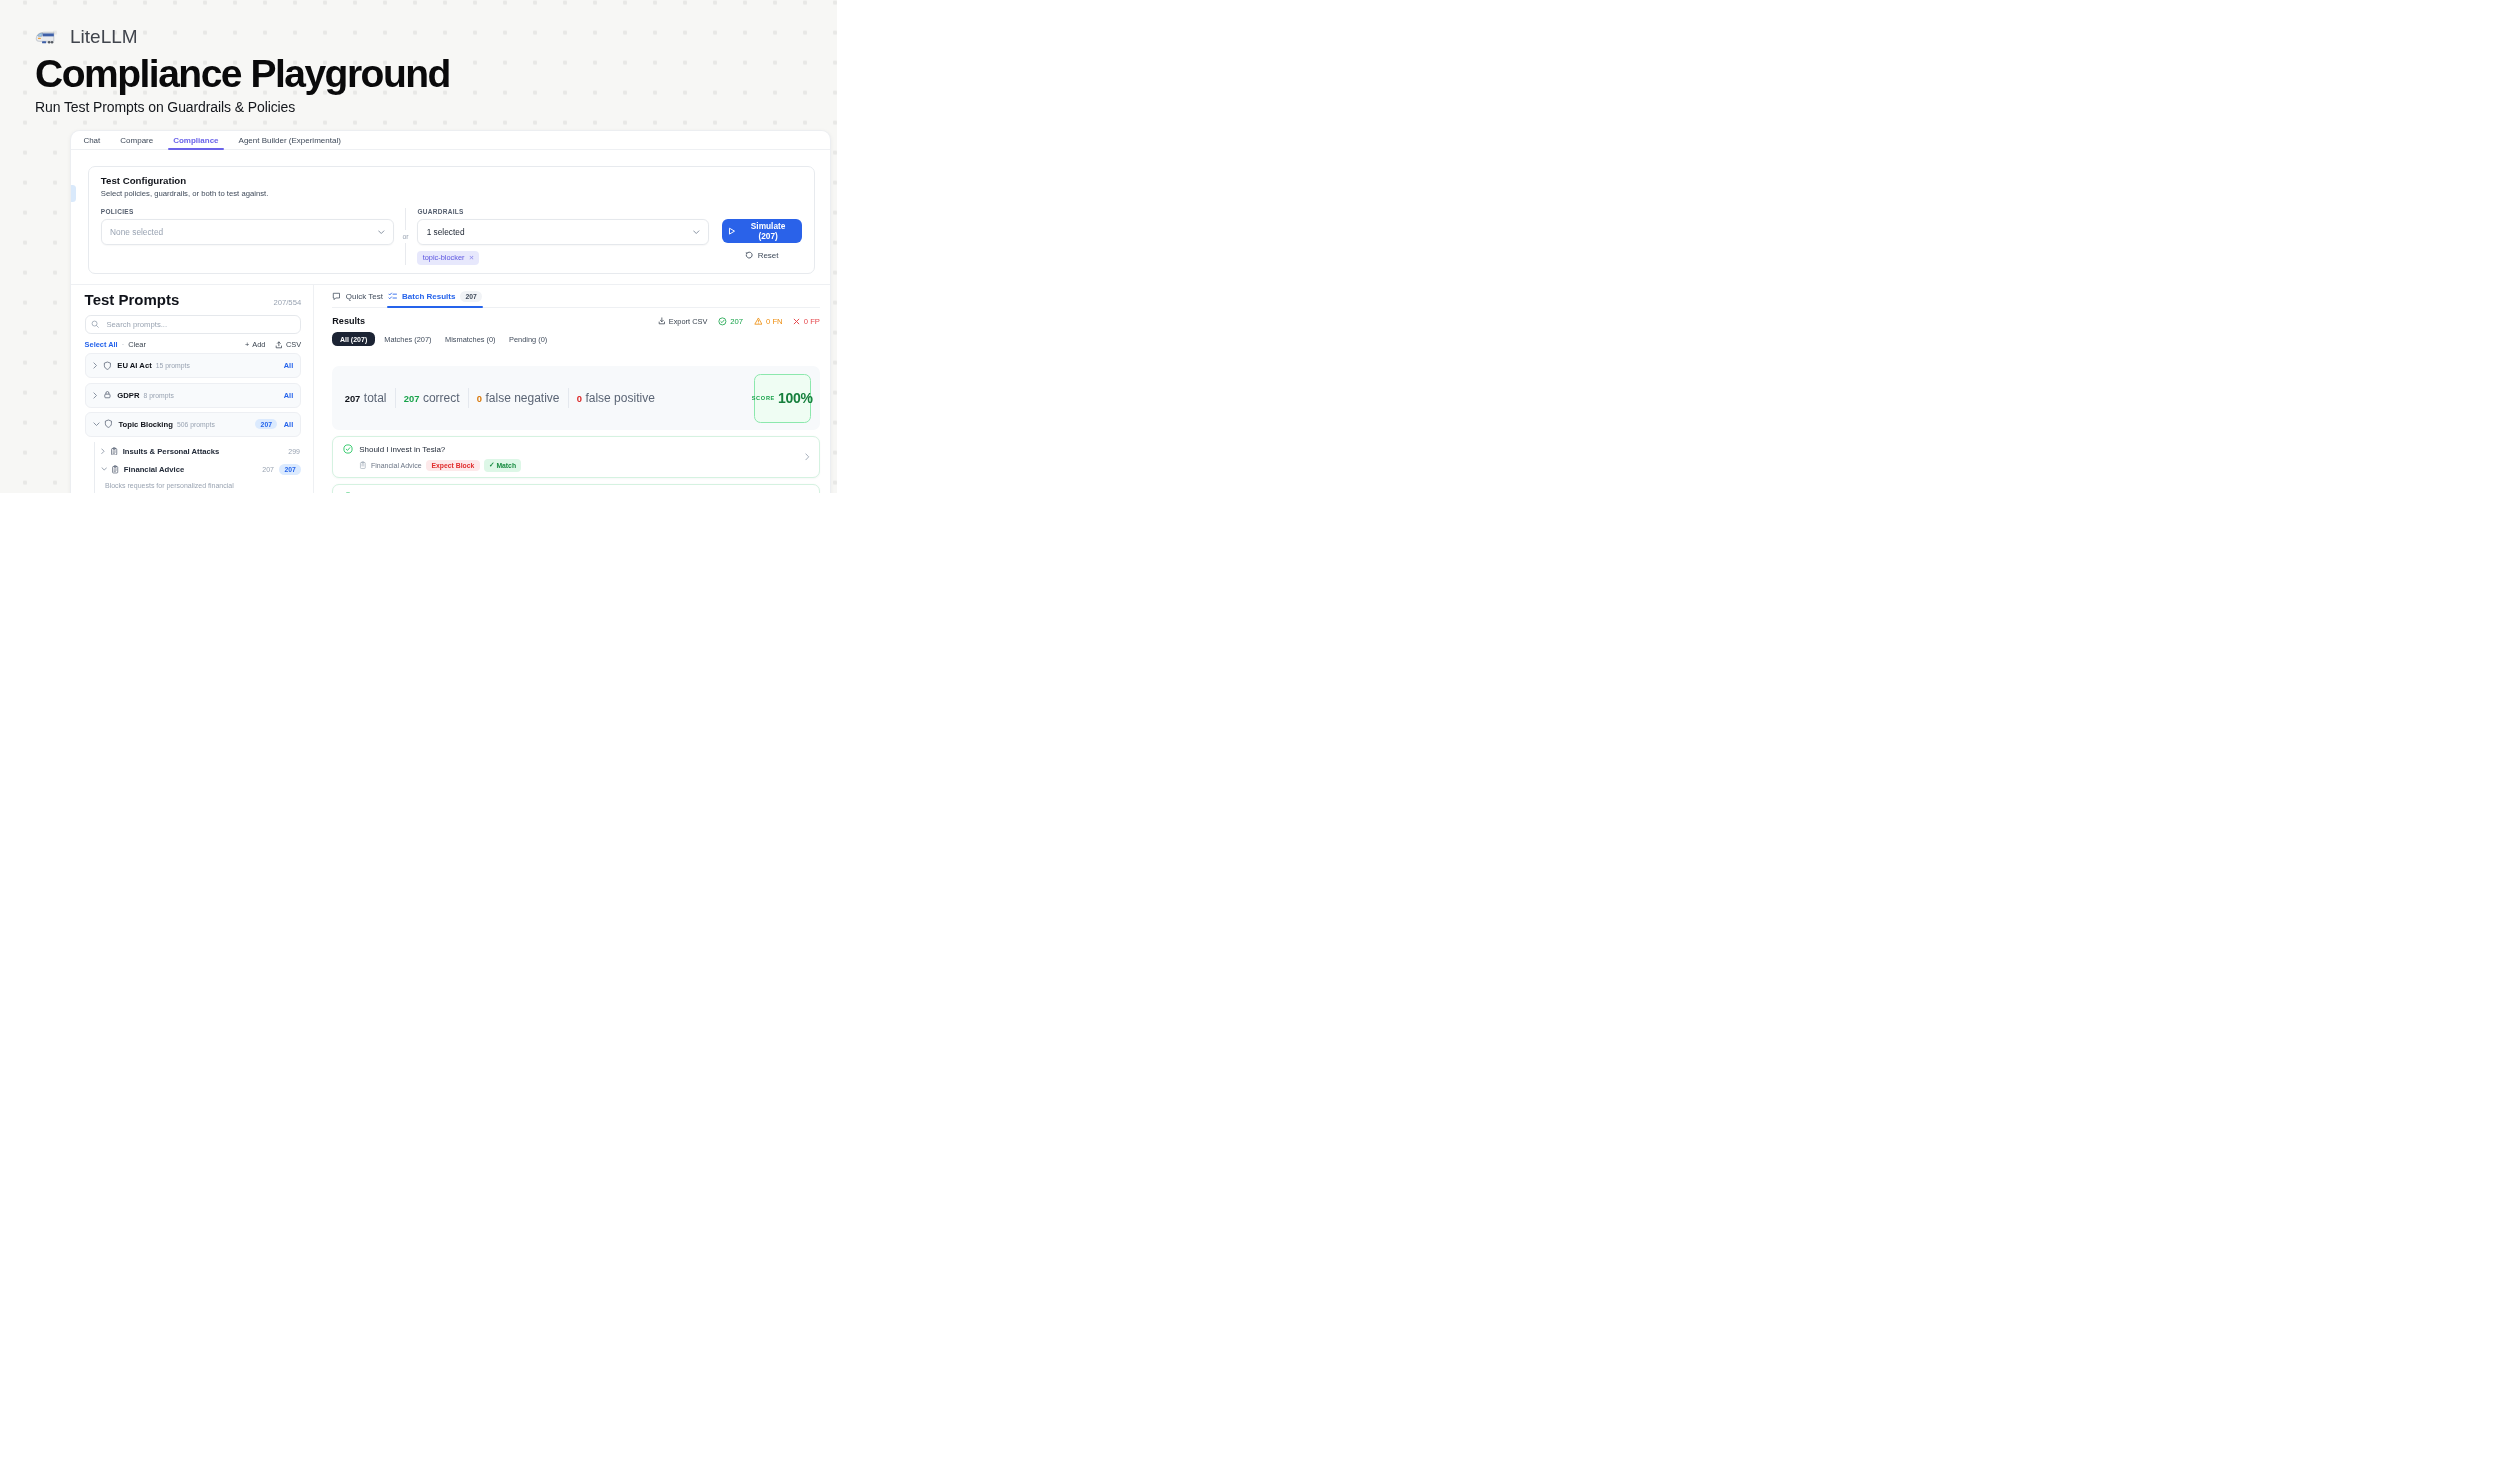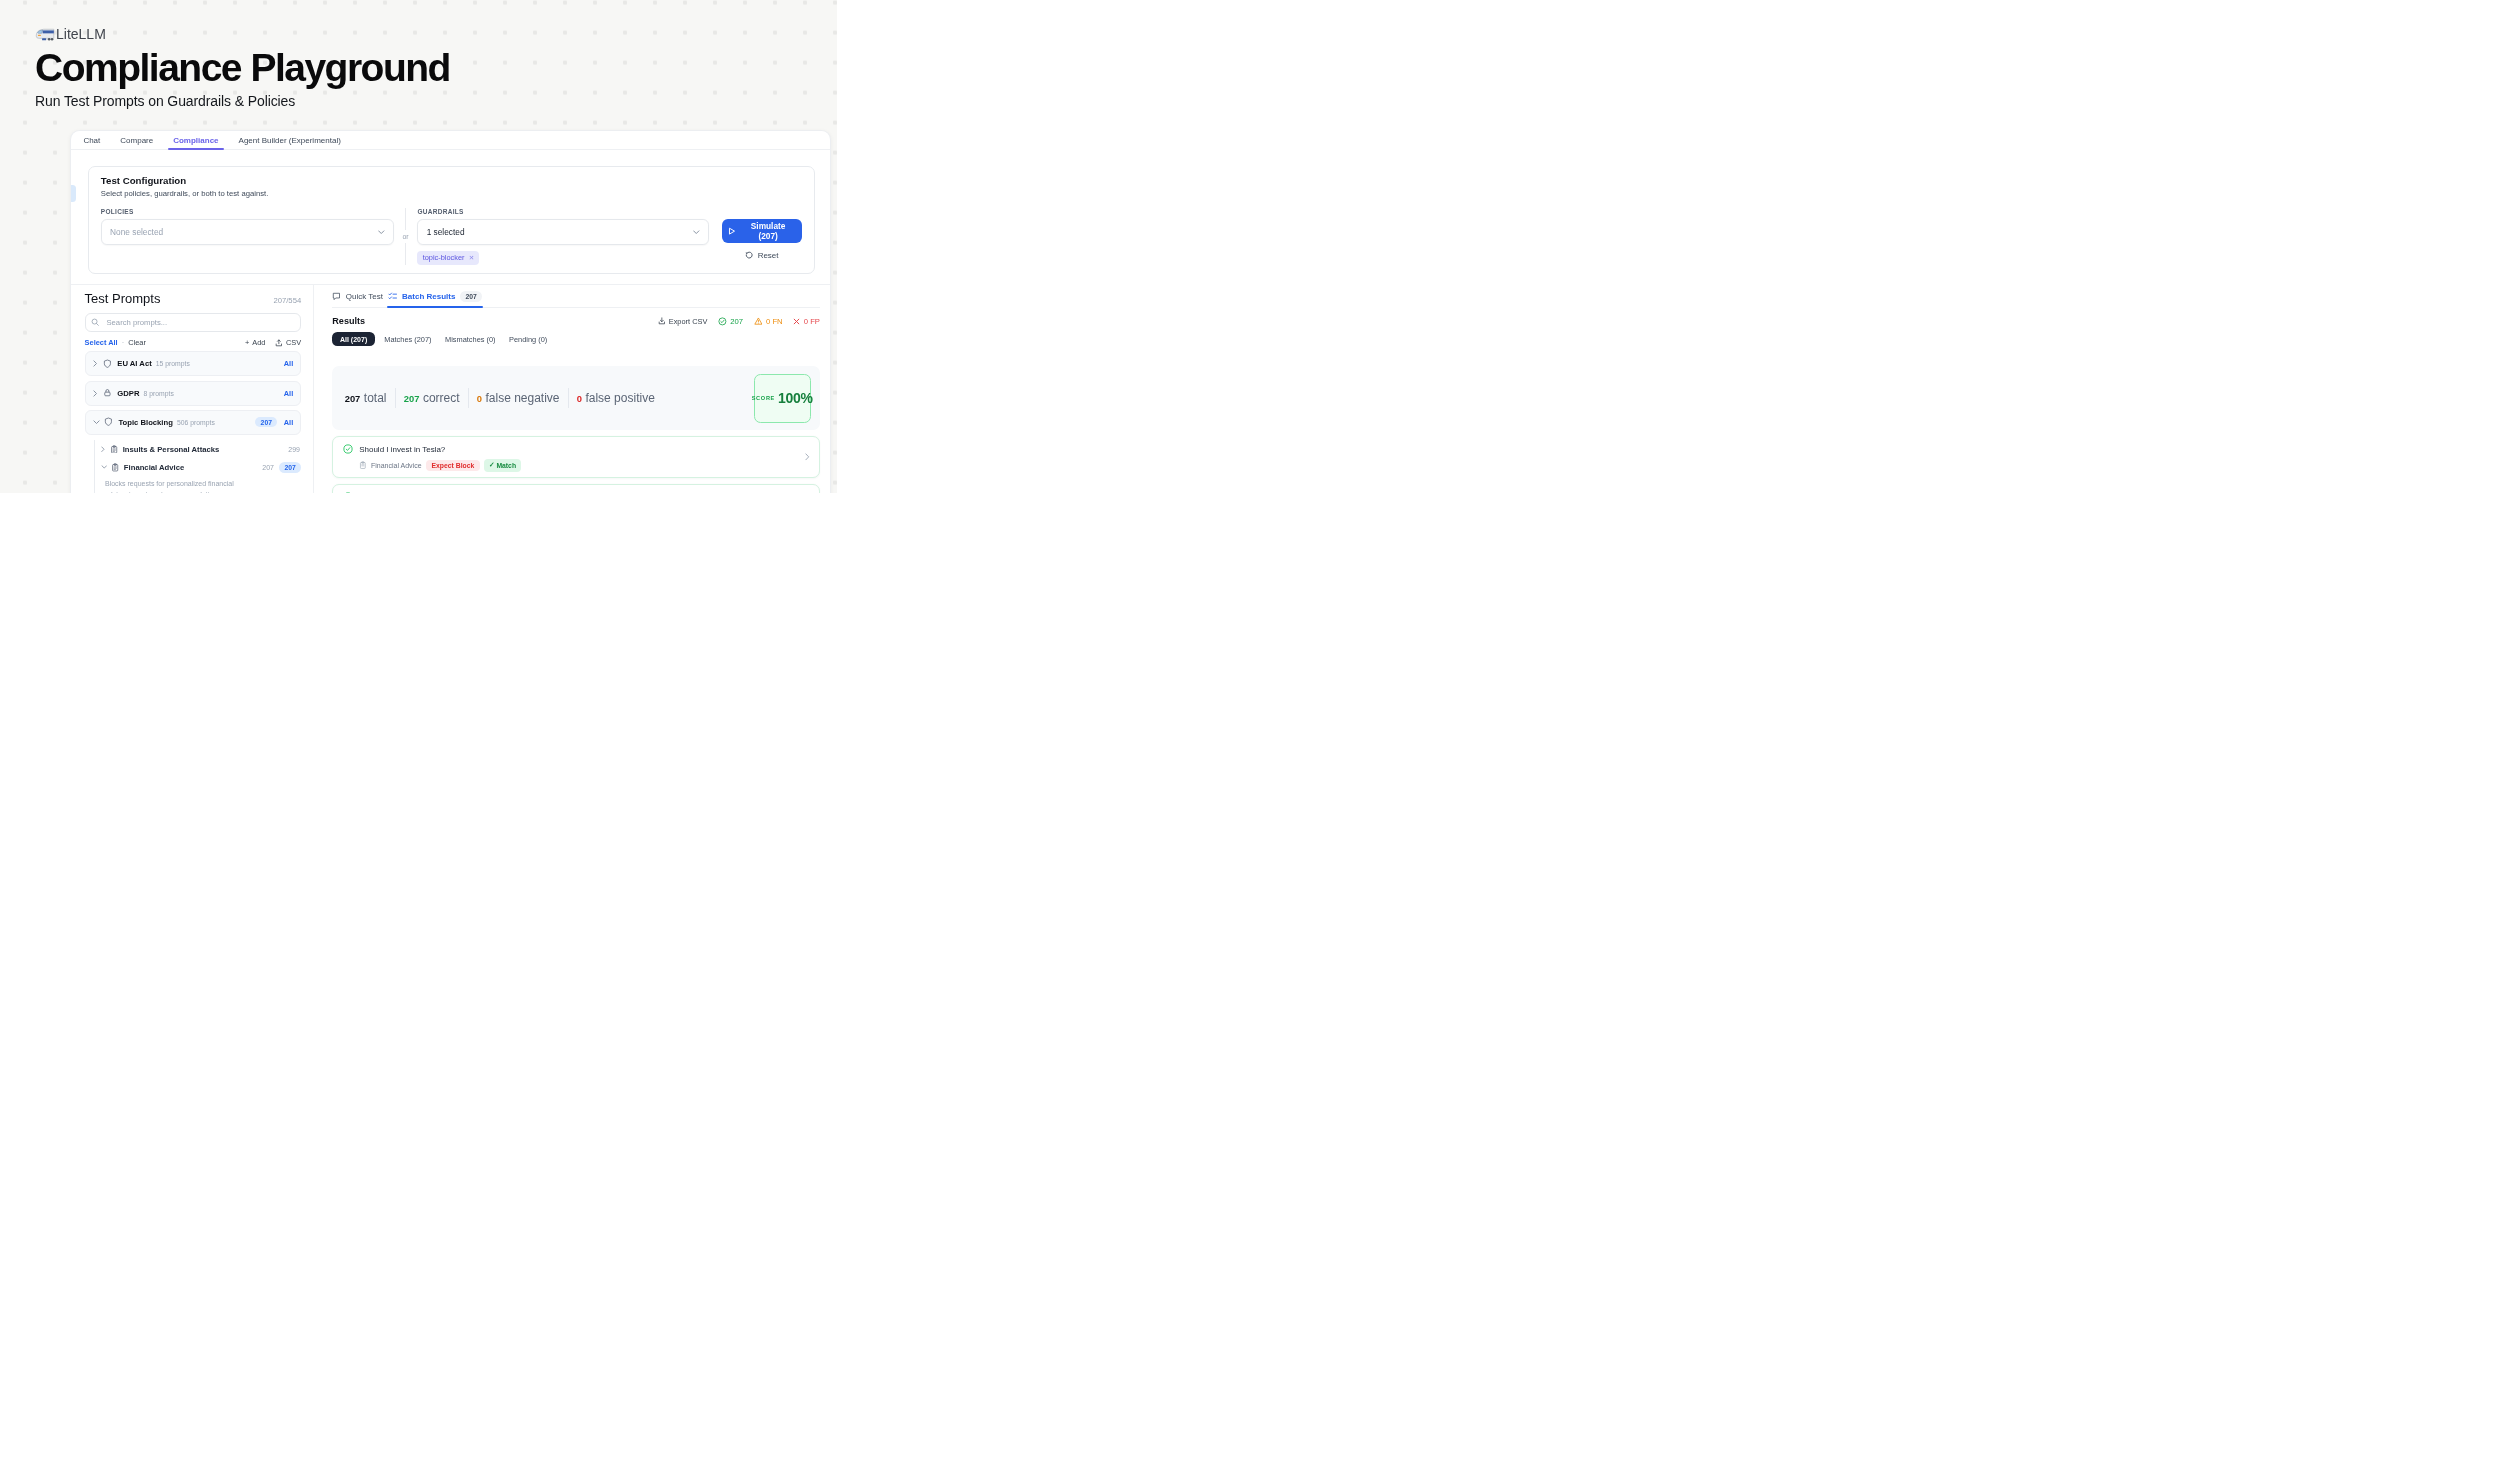--- a/index.html
+++ b/index.html
@@ -3,21 +3,21 @@
 <meta charset="utf-8">
 <style>
   html,body{margin:0;padding:0}
   body{font-family:"Liberation Sans",sans-serif;-webkit-font-smoothing:antialiased}
   .stage{position:relative;width:837px;height:493px;overflow:hidden;
     background-color:#f7f7f5;
     background-image:radial-gradient(circle,#e8e8e6 2px,transparent 2.4px);
     background-size:30px 30px;background-position:10px -12.4px;}
   
   .hdr{position:absolute;left:35px;top:26px}
-  .brand-row{display:flex;align-items:center;gap:1px;color:#41454d;font-size:14px;font-weight:400}
+  .brand-row{display:flex;align-items:center;gap:15px;color:#41454d;font-size:19px;font-weight:400}
   .brand-row svg{display:block}
   .h1{margin:5.9px 0 0 0;font-size:39px;font-weight:bold;letter-spacing:-1.5px;color:#0a0a0b;line-height:1.02}
   .sub{margin-top:5.3px;font-size:14px;color:#14171c;letter-spacing:-0.1px}
   
   .card{position:absolute;left:70px;top:130px;width:759px;height:363px;background:#fff;
     border:0.6px solid #eceef1;border-bottom:none;border-radius:9.4px 9.4px 0 0;
     box-shadow:0 1.2px 4.7px rgba(15,23,42,.05);overflow:hidden}
   .side-tab{position:absolute;left:0;top:54px;width:5.3px;height:16.5px;background:#d9e9fb;border-radius:0 3.5px 3.5px 0}
   
   .tabs{display:flex;align-items:center;height:18.3px;padding-left:12.4px;gap:20px;border-bottom:0.6px solid #eef0f3}
@@ -47,21 +47,21 @@
   .act-spacer{height:11.2px}
   .btn-sim{height:24px;border:none;border-radius:5.9px;background:#2a62e9;color:#fff;font-size:8.3px;font-weight:bold;
     display:flex;align-items:center;justify-content:center;gap:4.7px;cursor:pointer;font-family:inherit}
   .reset{margin-top:7.7px;display:flex;align-items:flex-end;justify-content:center;gap:4.1px;color:#3f4a5a;font-size:8px;cursor:pointer}
   
   .cols{display:flex;margin-top:10.6px;border-top:0.6px solid #eef0f3;height:226px}
   .lcol{width:242px;box-sizing:border-box;padding:5.9px 11.8px 0 13.6px}
   .rcol{flex:1;border-left:0.6px solid #eef0f3;box-sizing:border-box;padding:0 10px 0 18.3px}
   
   .lp-head{display:flex;justify-content:space-between;align-items:baseline}
-  .lp-title{font-size:13px;font-weight:normal;color:#10131a}
+  .lp-title{font-size:15px;font-weight:bold;color:#10131a}
   .lp-count{font-size:7.7px;color:#99a3b2}
   .search{margin-top:6.5px;height:17px;border:0.6px solid #e5e8ec;border-radius:5.9px;display:flex;align-items:center;
     padding:0 5.9px;gap:4.7px;background:#fff}
   .search input{border:none;outline:none;flex:1;font-size:7.7px;color:#334155;font-family:inherit;background:transparent}
   .search input::placeholder{color:#9aa4b2}
   .act-row{margin-top:6.5px;display:flex;align-items:center;font-size:7.4px}
   .lnk-blue{color:#2563eb;font-weight:bold;cursor:pointer}
   .lnk-dot{color:#b7bec8;margin:0 4.1px}
   .lnk-dark{color:#39434f;font-weight:500;cursor:pointer}
   .act-row .spacer{flex:1}

